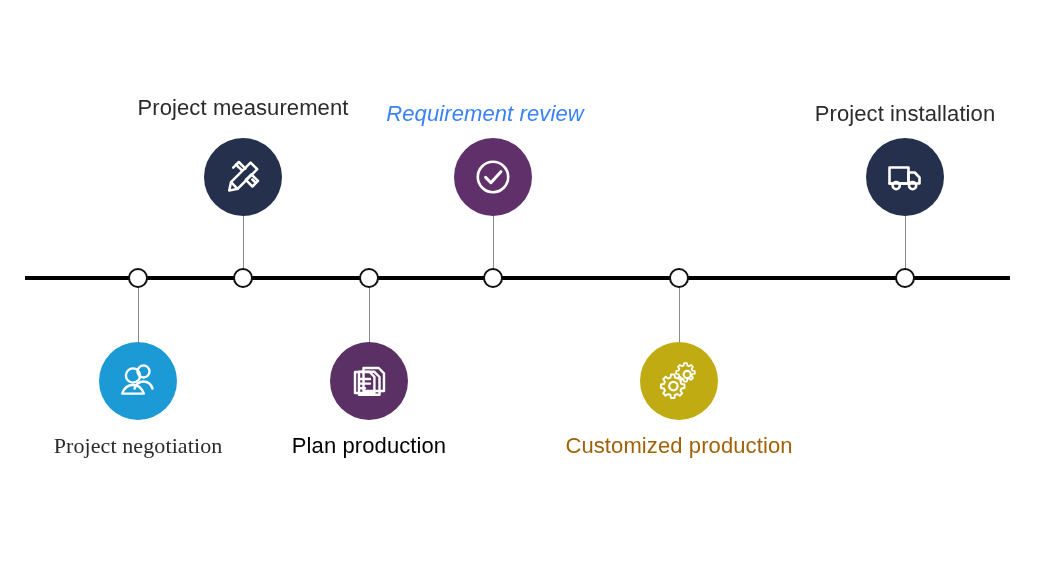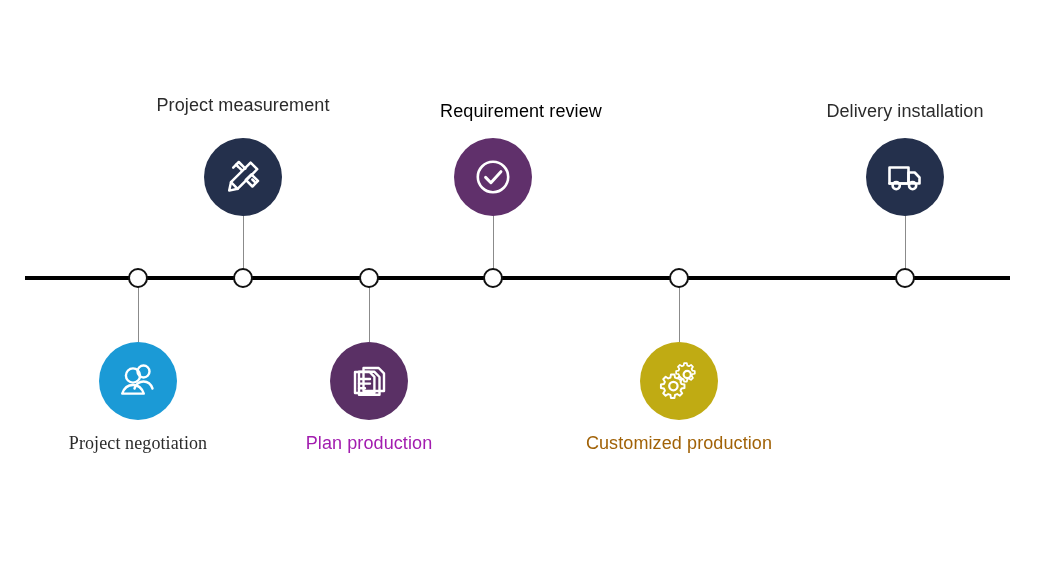--- a/index.html
+++ b/index.html
@@ -63,21 +63,21 @@
     align-items: center;
     justify-content: center;
   }
   .bubble.up   { top: 138px; }
   .bubble.down { top: 342px; }
   .bubble svg { display: block; }
   
   .step-label {
     position: absolute;
     white-space: nowrap;
-    font-size: 18px;
+    font-size: 22px;
     color: #2b2b2b;
     letter-spacing: 0.1px;
     transform: translateX(-50%);
     z-index: 4;
   }
   .step-label.up   { top: 101px; }
   .step-label.down { top: 433px; }
 </style>
 </head>
 <body>
@@ -124,34 +124,34 @@
       <g fill="none" stroke="#ffffff" stroke-width="2.4" stroke-linejoin="round" stroke-linecap="round">
         <path d="M12.5 9.5h15.2l5.3 5.3v17.7H12.5z" transform="translate(3,-1.5)"></path>
         <path d="M9.5 12.5h15.2l5.3 5.3v17.7H9.5z" transform="translate(1.5,-0.8)"></path>
         <path d="M7 12h14.6l4.8 4.8V33H7z"></path>
         <path d="M11 19h11M11 23.6h11M11 28.2h6"></path>
       </g>
     </svg>
         </span>
       </div>
       <div class="node-ring" style="left: 369px; background: rgb(255, 255, 255); border-color: rgb(17, 17, 17);"></div>
-      <div class="step-label down" style="left: 369px; color: #a21caf;">Plan production</div>
+      <div class="step-label down" style="left: 369px; color: #000000;">Plan production</div>
       <div class="stem up" style="left: 493px; background: rgb(139, 139, 139);"></div>
       <div class="bubble up" style="left: 493px; background: rgb(96, 48, 107);">
         <span>
     <svg width="46" height="46" viewBox="0 0 46 46" aria-hidden="true">
       <g fill="none" stroke="#ffffff" stroke-linecap="round" stroke-linejoin="round">
         <circle cx="23" cy="23" r="15.2" stroke-width="2.6"></circle>
         <path d="M15.6 23.4l5.3 5.3 10-11" stroke-width="3"></path>
       </g>
     </svg>
         </span>
       </div>
       <div class="node-ring" style="left: 493px; background: rgb(255, 255, 255); border-color: rgb(17, 17, 17);"></div>
-      <div class="step-label up" style="left: 521px; color: #000000;">Requirement review</div>
+      <div class="step-label up" style="left: 485px; color: #3b82f6; font-style: italic;">Requirement review</div>
       <div class="stem down" style="left: 679px; background: rgb(139, 139, 139);"></div>
       <div class="bubble down" style="left: 679px; background: rgb(192, 171, 19);">
         <span>
     <svg width="46" height="46" viewBox="0 0 46 46" aria-hidden="true">
       <g fill="none" stroke="#ffffff" stroke-width="2.2" stroke-linejoin="round" stroke-linecap="round">
         <path d="M31.6 7.2l.55 3.1 2.25.95 2.6-1.75 2.5 2.5-1.75 2.6.95 2.25 3.1.55v3.5l-3.1.55-.95 2.25 1.75 2.6-2.5 2.5-2.6-1.75-2.25.95-.55 3.1h-3.5l-.55-3.1-2.25-.95-2.6 1.75-2.5-2.5 1.75-2.6-.95-2.25-3.1-.55v-3.5l3.1-.55.95-2.25-1.75-2.6 2.5-2.5 2.6 1.75 2.25-.95.55-3.1z" transform="translate(1.5,1) scale(0.78) translate(6,-2)"></path>
         <circle cx="31.2" cy="16.5" r="3.6"></circle>
         <path d="M18.6 18.4l.62 3.5 2.5 1.05 2.9-1.95 2.8 2.8-1.95 2.9 1.05 2.5 3.5.62v3.95l-3.5.62-1.05 2.5 1.95 2.9-2.8 2.8-2.9-1.95-2.5 1.05-.62 3.5h-3.95l-.62-3.5-2.5-1.05-2.9 1.95-2.8-2.8 1.95-2.9-1.05-2.5-3.5-.62v-3.95l3.5-.62 1.05-2.5-1.95-2.9 2.8-2.8 2.9 1.95 2.5-1.05.62-3.5z" transform="translate(1.2,-1.5) scale(0.88) translate(1,2)"></path>
         <circle cx="17.4" cy="28.1" r="4.2"></circle>
       </g>
@@ -168,15 +168,15 @@
         <path d="M7.5 13.5h19v16h-19z"></path>
         <path d="M26.5 18.5h6.2l4.8 5v6h-11z"></path>
         <circle cx="14.2" cy="31.6" r="3.6"></circle>
         <circle cx="30.6" cy="31.6" r="3.6"></circle>
         <path d="M7.5 29.5h3.1M17.8 29.5h9.2"></path>
       </g>
     </svg>
         </span>
       </div>
       <div class="node-ring" style="left: 905px; background: rgb(255, 255, 255); border-color: rgb(17, 17, 17);"></div>
-      <div class="step-label up" style="left: 905px; color: rgb(43, 43, 43);">Delivery installation</div>
+      <div class="step-label up" style="left: 905px; color: rgb(43, 43, 43);">Project installation</div>
     </div>
 </div>
 
 </body></html>

